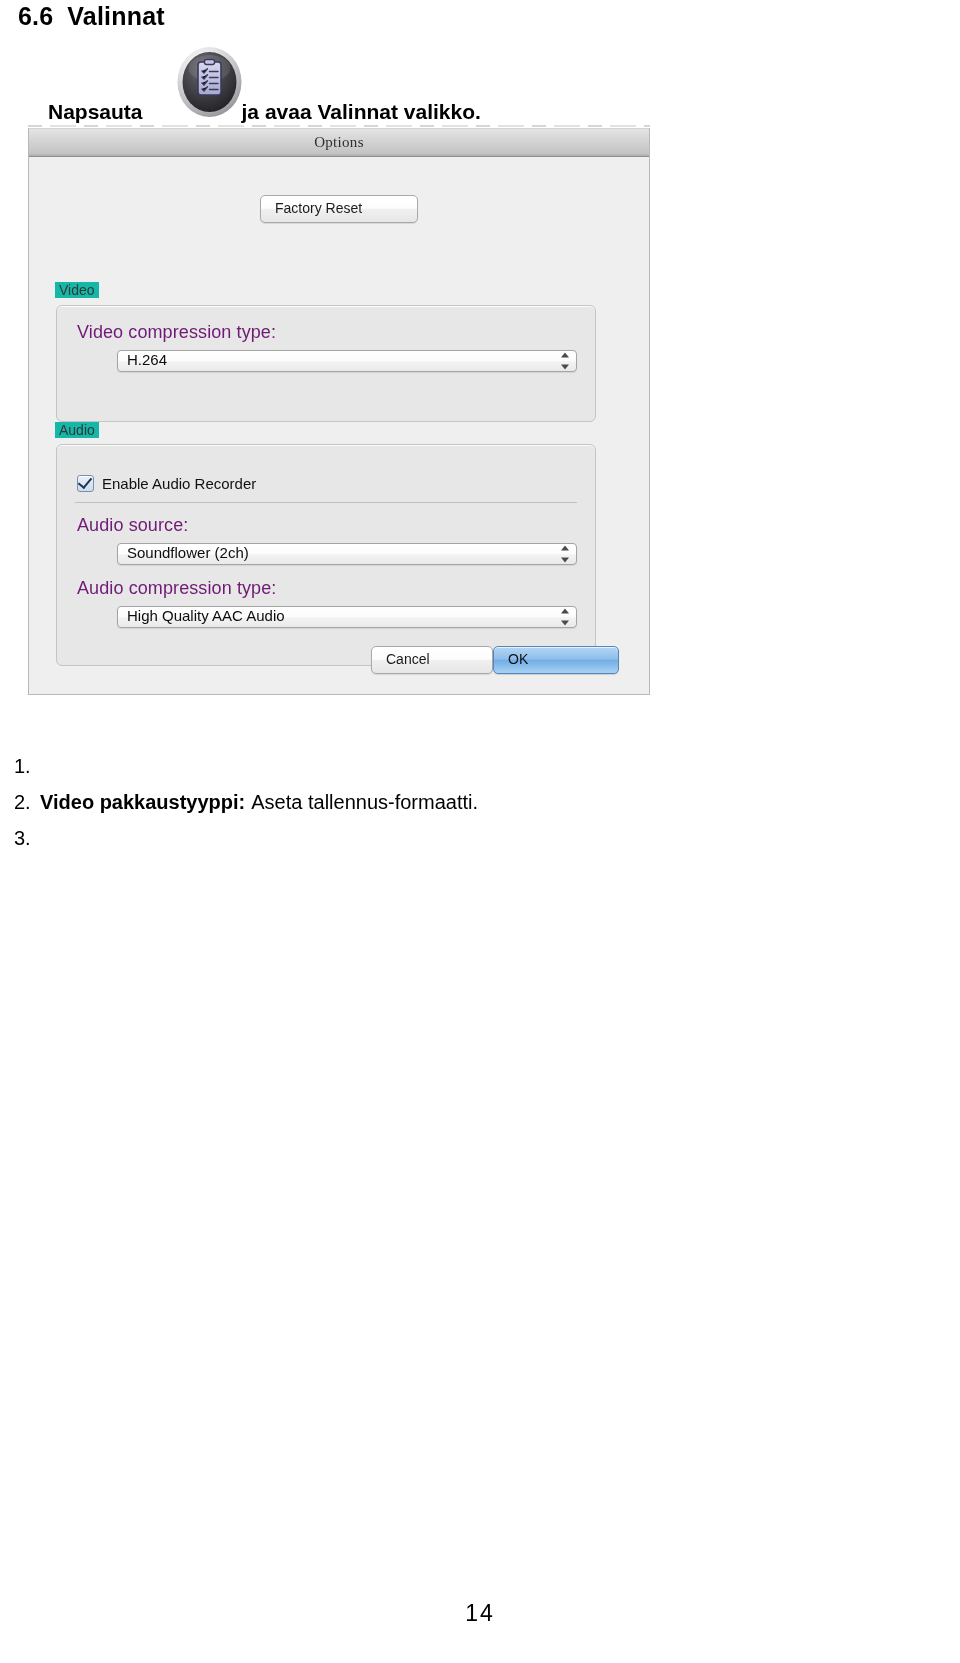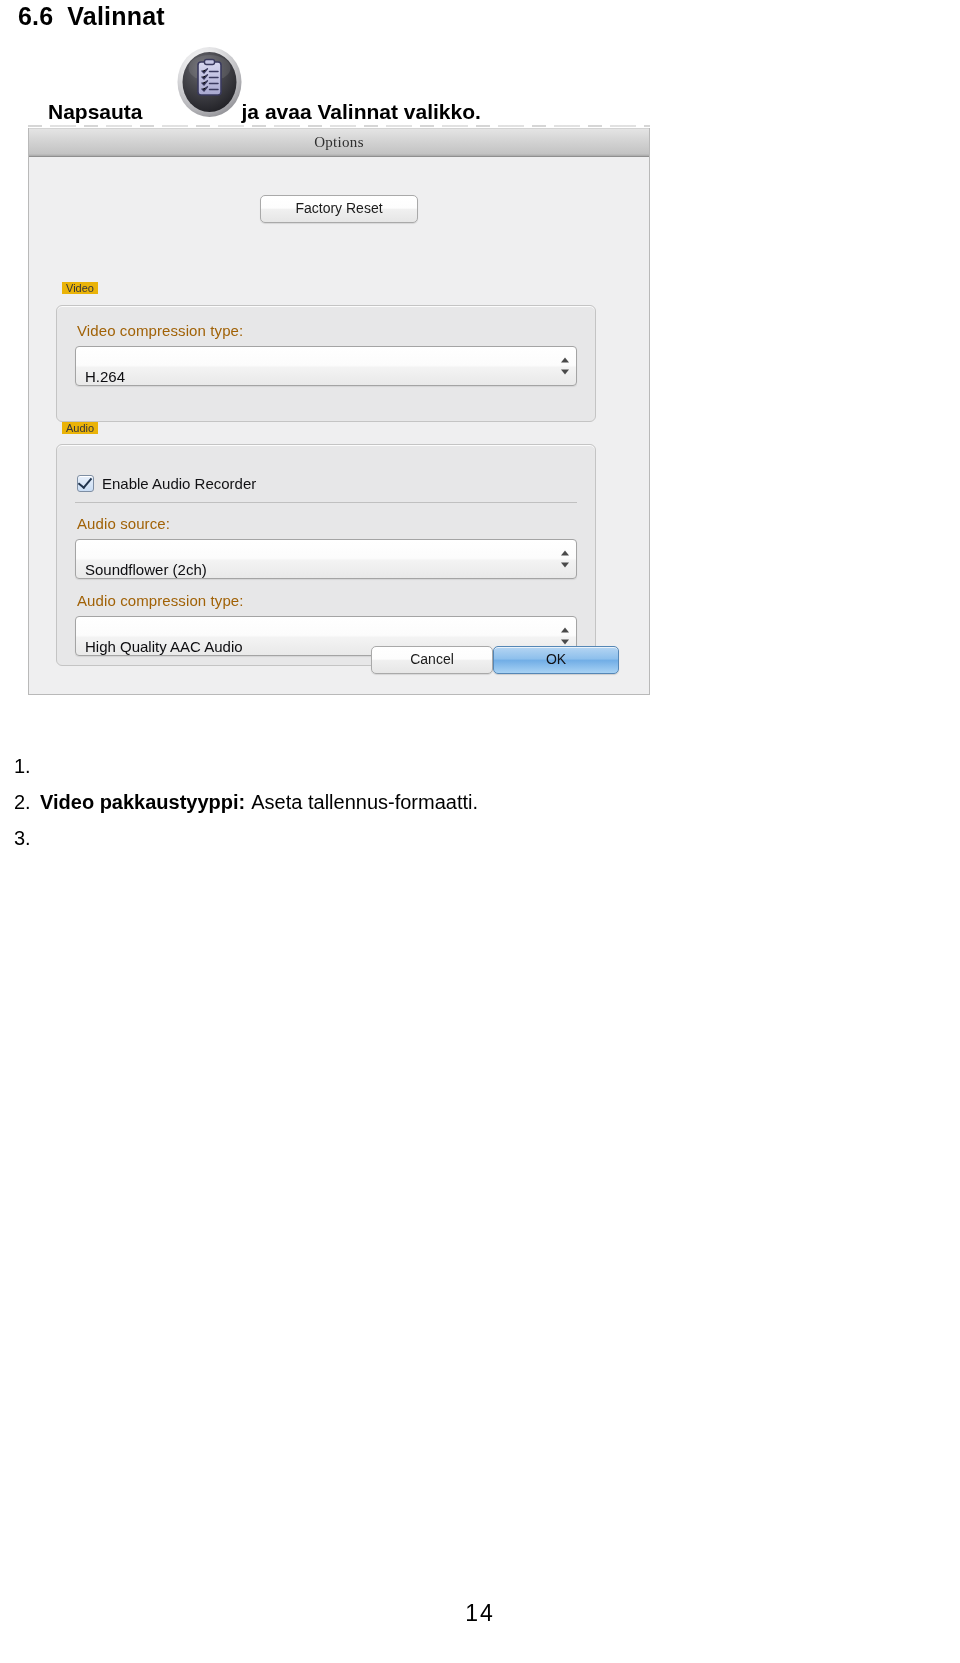--- a/index.html
+++ b/index.html
@@ -116,71 +116,71 @@
   }
   .btn {
     font-family: "Liberation Sans", sans-serif;
     font-size: 14px;
     color: #1b1b1b;
     border: 1px solid #a9a9a9;
     border-radius: 5px;
     background: linear-gradient(to bottom, #ffffff 0%, #fdfdfd 46%, #f0f0f0 52%, #e6e6e6 100%);
     box-shadow: 0 1px 1px rgba(0,0,0,0.10);
     padding: 4px 14px 5px;
-    text-align: center;
     white-space: nowrap;
     line-height: 17px;
   }
   .btn-factory { min-width: 128px; }
 
   
   .group {
     position: absolute;
     left: 27px;
     width: 540px;
     box-sizing: border-box;
     background: #e7e7e8;
     border: 1px solid #c4c4c4;
     border-radius: 6px;
     box-shadow: inset 0 1px 0 rgba(255,255,255,0.85);
   }
   .group-label {
     position: absolute;
-    font-size: 11px;
+    font-size: 14px;
     color: #35353a;
-    background: #eab308;
+    background: #14b8a6;
     padding: 0 4px;
-    left: 33px;
+    left: 26px;
   }
   #group-video { top: 148px; height: 117px; }
   #label-video { top: 125px; }
   #group-audio { top: 287px; height: 222px; }
   #label-audio { top: 265px; }
 
   .group-inner { padding: 16px 18px 14px 18px; }
 
   .field-label {
-    font-size: 15px;
-    color: #a16207;
+    font-size: 18px;
+    color: #701a75;
     margin: 0 0 7px 2px;
     letter-spacing: 0.1px;
   }
 
   
   .popup {
     position: relative;
-    height: 40px;
+    height: 22px;
     background: linear-gradient(to bottom, #ffffff 0%, #fcfcfc 48%, #f3f3f3 54%, #e9e9e9 100%);
     border: 1px solid #a4a4a4;
     border-radius: 4px;
     box-shadow: 0 1px 1px rgba(0,0,0,0.08), inset 0 1px 0 #ffffff;
     display: flex;
-    align-items: flex-end;
+    align-items: flex-start;
     padding: 0 28px 0 9px;
     box-sizing: border-box;
+    margin-left: 42px;
   }
   .popup-value {
     font-size: 15px;
     color: #0d0d10;
     white-space: nowrap;
     overflow: hidden;
     text-overflow: ellipsis;
   }
   .stepper {
     position: absolute;

